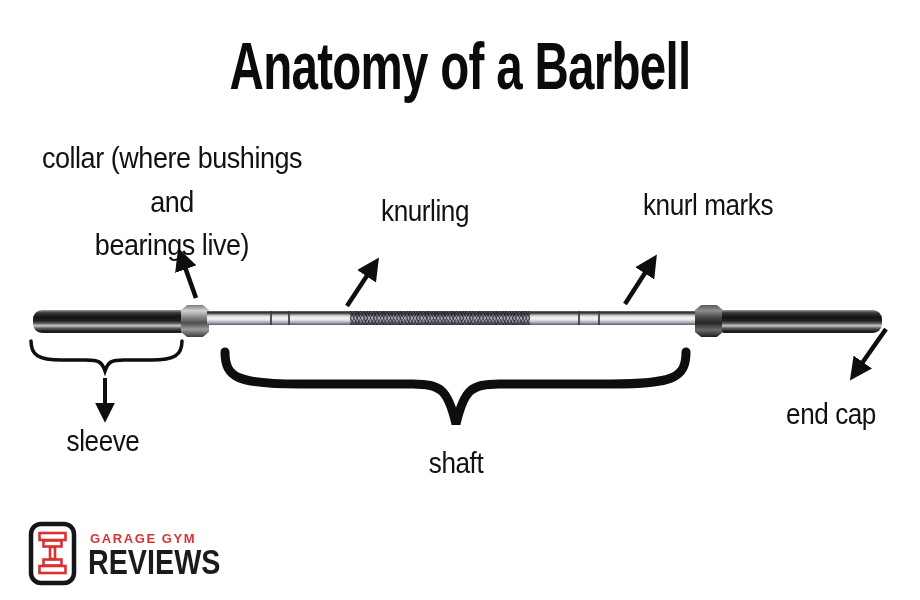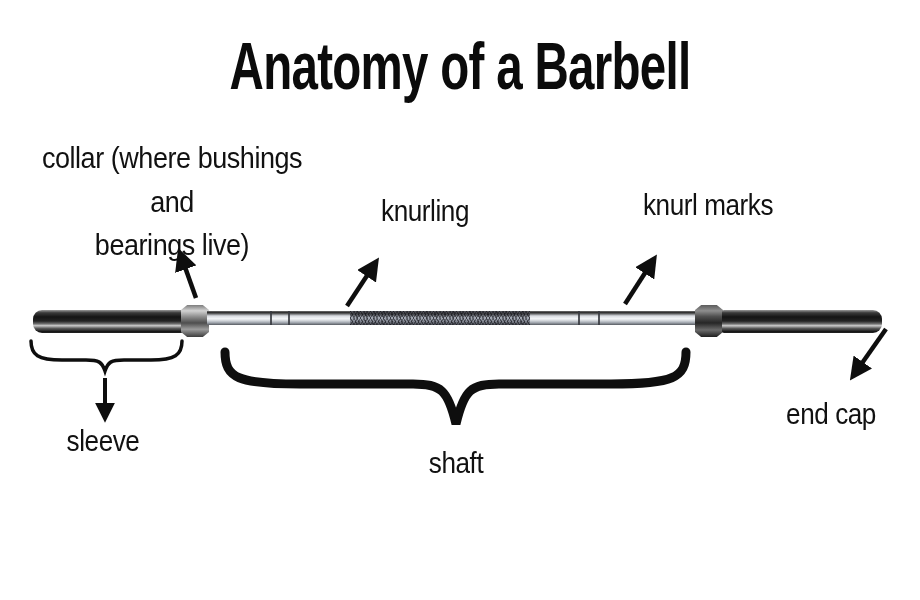--- a/index.html
+++ b/index.html
@@ -163,14 +163,28 @@
     <path d="M886,329 L853,376" stroke="#0e0e0e" stroke-width="4.5" fill="none" marker-end="url(#ah)"></path>
 
     <path d="M31,341 C31,355 38,360 62,360 L86,360 C99,360 102,362 105,371
              C108,362 111,360 124,360 L151,360 C175,360 182,355 182,341" stroke="#0e0e0e" stroke-width="3.5" fill="none" stroke-linecap="round"></path>
     <path d="M105,378 L105,418" stroke="#0e0e0e" stroke-width="4" fill="none" marker-end="url(#ah)"></path>
 
     <path d="M225,352 C225,378 238,384 300,384 L413,384 C441,384 448,390 456,424
              C464,390 471,384 499,384 L611,384 C673,384 686,378 686,352" stroke="#0e0e0e" stroke-width="9" fill="none" stroke-linecap="round"></path>
   </svg>
 
+  <div class="logo">
+    <svg class="logo-badge" width="50" height="66" viewBox="0 0 50 66">
+      <rect x="3" y="3" width="43" height="59" rx="10" fill="none" stroke="#151515" stroke-width="4.5"></rect>
+      <g fill="none" stroke="#d63434" stroke-width="2.6">
+        <rect x="11.5" y="12" width="26" height="7"></rect>
+        <rect x="15.5" y="19.5" width="18" height="6"></rect>
+        <rect x="22" y="26" width="5" height="12"></rect>
+        <rect x="15.5" y="38.5" width="18" height="6"></rect>
+        <rect x="11.5" y="45" width="26" height="7"></rect>
+      </g>
+    </svg>
+    <div class="logo-top" style="color:#d63434;">GARAGE GYM</div>
+    <div class="logo-bottom" style="color:#1b1b1b;">REVIEWS</div>
+  </div>
 
 </div>
 
 </body></html>

